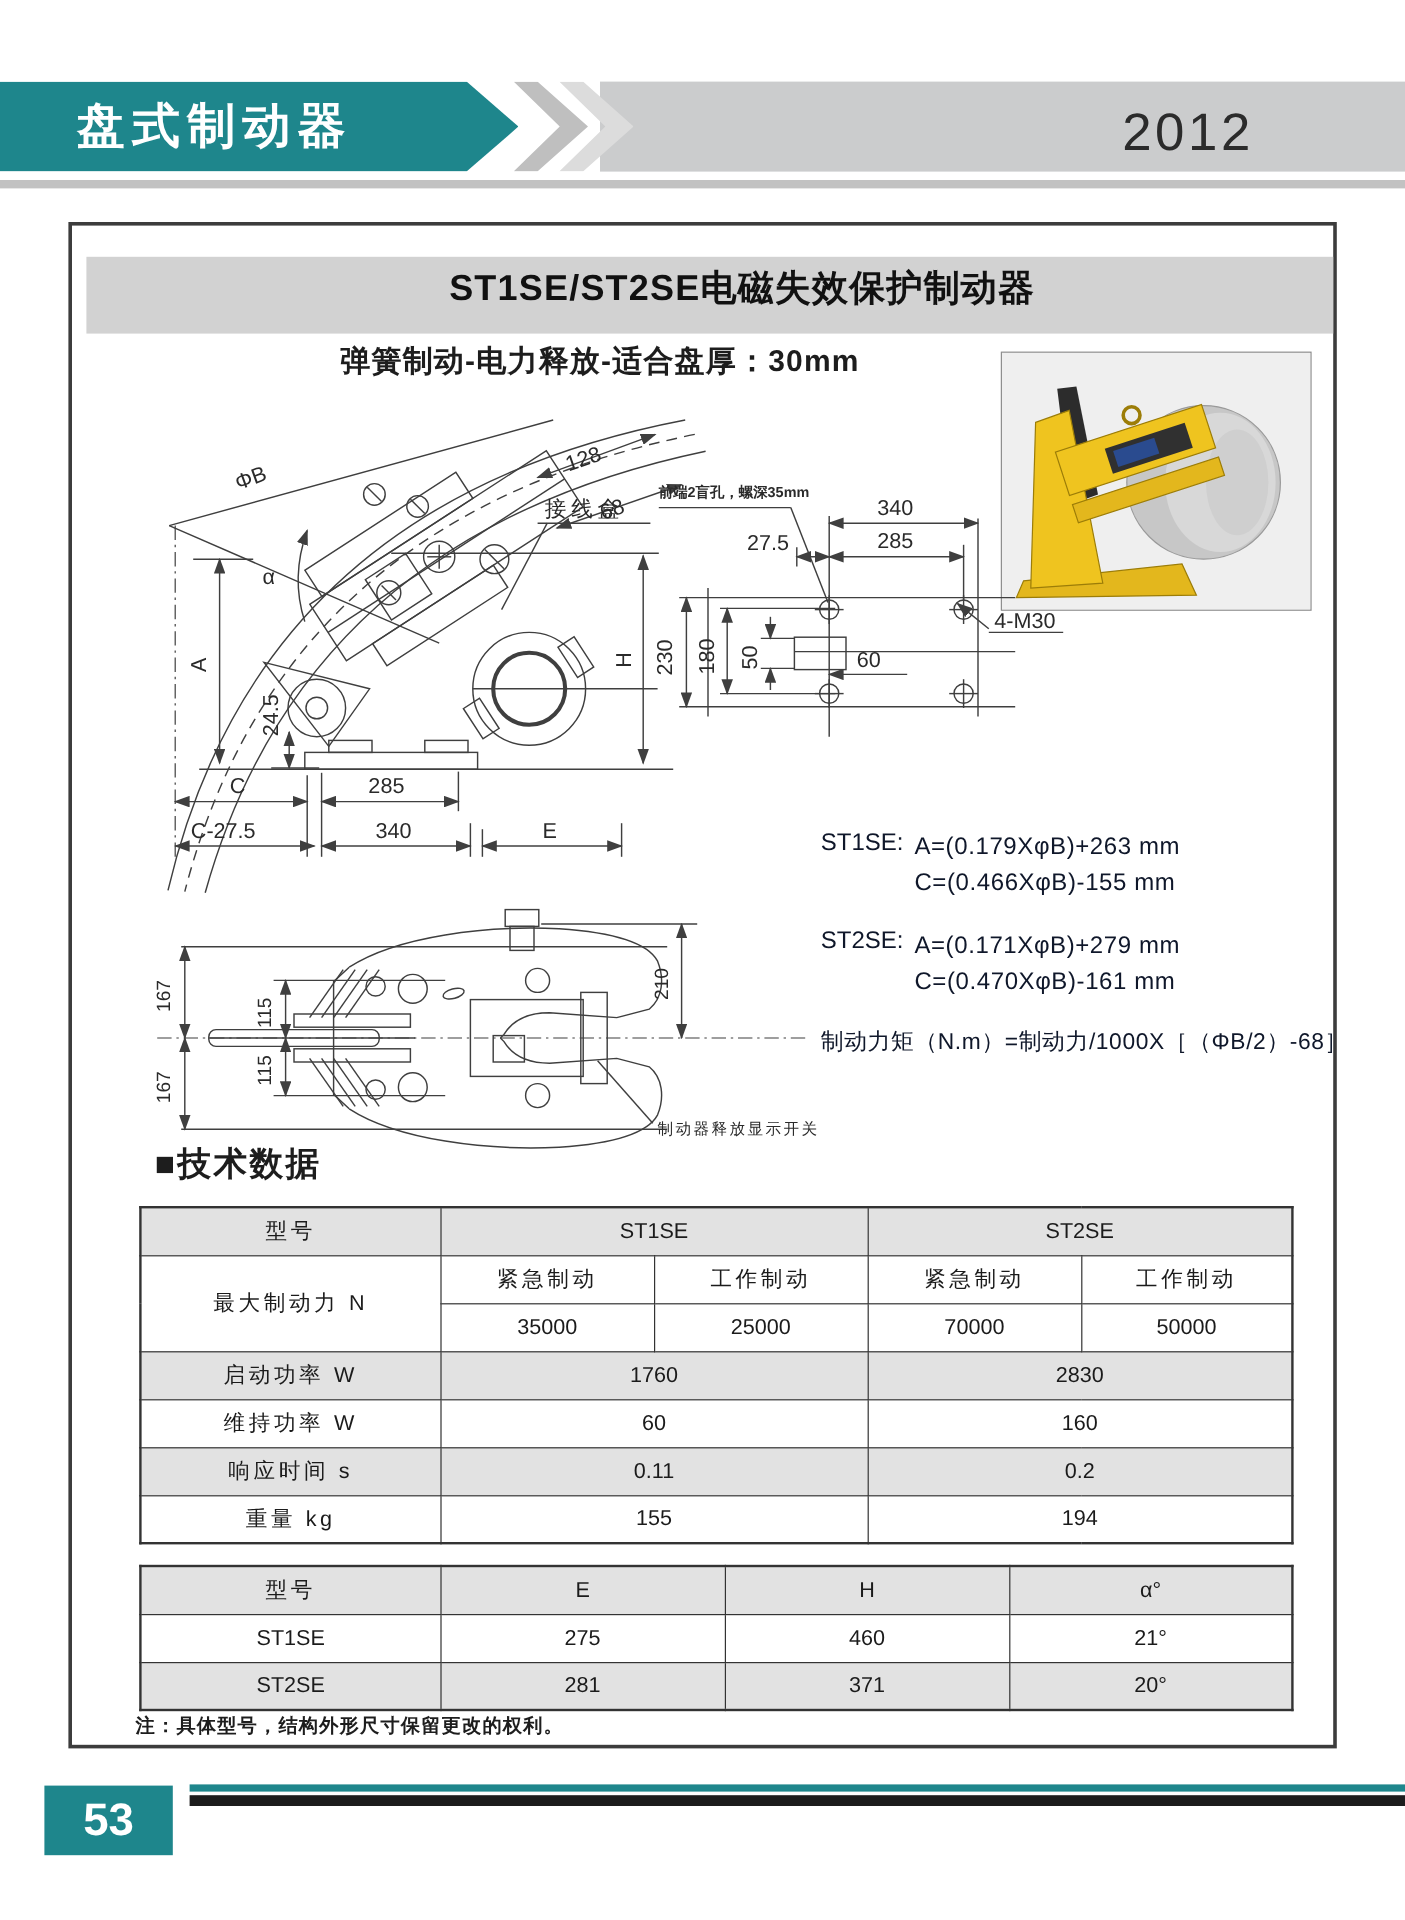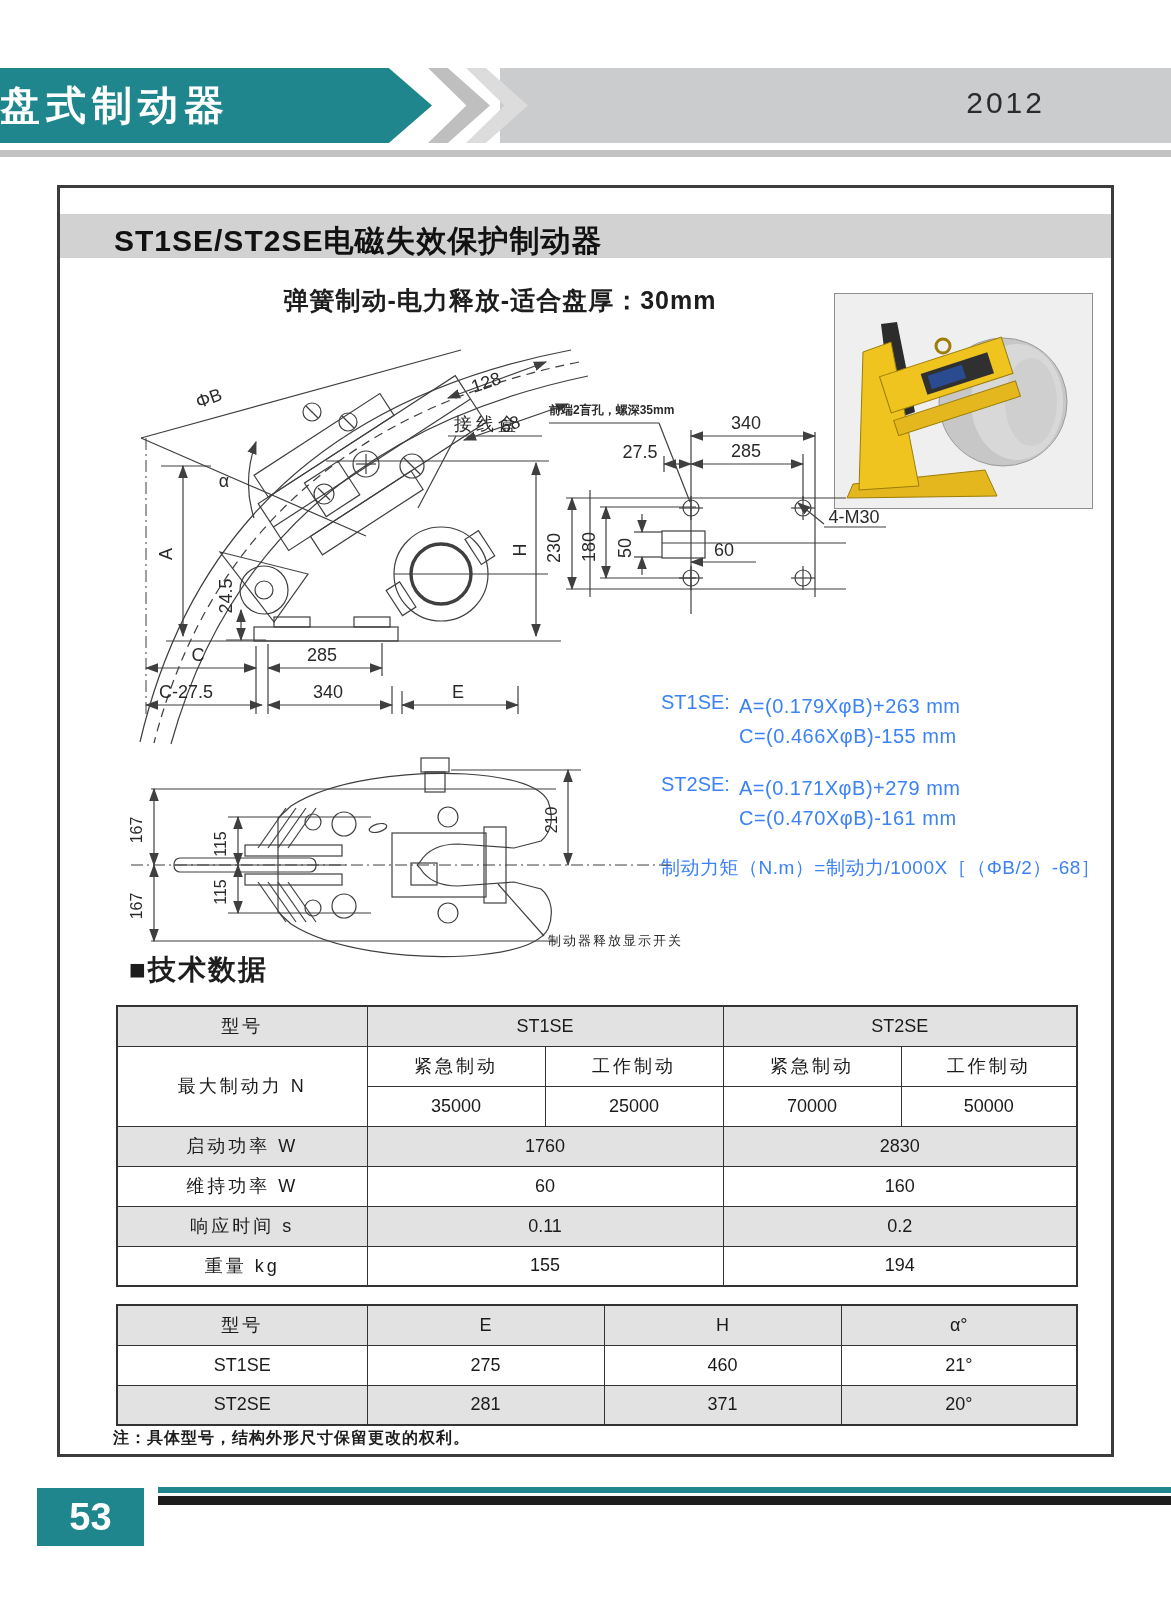--- a/index.html
+++ b/index.html
@@ -4,33 +4,33 @@
 <style>
   * { margin:0; padding:0; box-sizing:border-box; }
   html,body { background:#ffffff; }
   body { font-family:"Liberation Sans","DejaVu Sans",sans-serif; color:#1d1d1d; }
   .page { position:relative; width:1171px; height:1600px; background:#fff; overflow:hidden; }
 
   
   .banner-gray { position:absolute; left:500px; right:0; top:68px; height:75px; background:#cbcccd; }
   .banner-teal { position:absolute; left:0; top:68px; width:432px; height:75px; background:#1e868c;
                  clip-path:polygon(0 0,90% 0,100% 50%,90% 100%,0 100%); }
-  .banner-teal span { display:block; line-height:75px; font-size:40px; font-weight:600;
+  .banner-teal span { display:block; padding-left:64px; line-height:75px; font-size:40px; font-weight:600;
                  color:#fff; letter-spacing:6px; }
   .chev { position:absolute; top:68px; height:75px; width:62px;
           clip-path:polygon(0 0,32% 0,100% 50%,32% 100%,0 100%,62% 50%); }
   .chev1 { left:428px; background:#bfbfbf; }
   .chev2 { left:466px; background:#dcdcdc; }
-  .year { position:absolute; top:86px; right:126px; font-size:30px; color:#2b2b2b; letter-spacing:3px;text-align:center; }
+  .year { position:absolute; top:86px; right:126px; font-size:44px; color:#2b2b2b; letter-spacing:3px;text-align:center; }
   .substripe { position:absolute; left:0; right:0; top:150px; height:7px; background:#c2c2c2; }
 
   
   .content-box { position:absolute; left:57px; top:185px; width:1057px; height:1272px;
                  border:3px solid #3c3c3c; background:#fff; }
-  .title-bar { position:absolute; left:0; right:0; top:26px; height:44px; background:#d2d2d2; }
+  .title-bar { position:absolute; left:12px; right:0; top:26px; height:64px; background:#d2d2d2;text-align:center; }
   .title-bar h1 { margin-left:54px; line-height:54px; font-size:30px; font-weight:bold; color:#111; letter-spacing:1px; }
   .subtitle { position:absolute; left:160px; top:96px; width:560px; text-align:center;
               font-size:25px; font-weight:bold; letter-spacing:1px; }
 
   
   .photo { position:absolute; left:774px; top:105px; width:259px; height:216px;
            background:#efefef; border:1px solid #8f8f8f; }
 
   
   svg.draw { position:absolute; overflow:visible; }
@@ -41,21 +41,21 @@
   .ln .dash { stroke-dasharray:9 6; }
   .ln .cl   { stroke-dasharray:12 4 2 4; stroke-width:1; }
   .ln .thick{ stroke-width:3.4; }
   text.dim  { fill:#2a2a2a; font-size:18px; font-family:"Liberation Sans","DejaVu Sans",sans-serif; text-anchor:middle; }
   text.dim2 { fill:#2a2a2a; font-size:16px; text-anchor:middle; }
   text.small{ fill:#2a2a2a; font-size:12px; font-weight:bold; text-anchor:start; }
   text.cjk  { fill:#2a2a2a; font-size:18px; letter-spacing:4px; text-anchor:start; }
   text.cjk2 { fill:#2a2a2a; font-size:13px; letter-spacing:2px; text-anchor:start; }
 
   
-  .formulas { position:absolute; left:601px; top:503px; width:470px; font-size:20px; color:#3b82f6; }
+  .formulas { position:absolute; left:624px; top:503px; width:470px; font-size:20px; color:#0f172a; }
   .f-row { display:flex; margin-bottom:22px; }
   .f-label { width:78px; flex:none; }
   .f-lines div { line-height:30px; letter-spacing:0.5px; }
   .torque { margin-top:20px; font-size:19px; letter-spacing:0.5px; }
 
   
   .tech-title { position:absolute; left:69px; top:763px; font-size:28px; font-weight:bold; letter-spacing:2px; }
   table { border-collapse:collapse; table-layout:fixed;padding-left:36px; }
   .tbl { position:absolute; left:56px; width:960px; border:2px solid #333; }
   #table1 { top:817px; }

